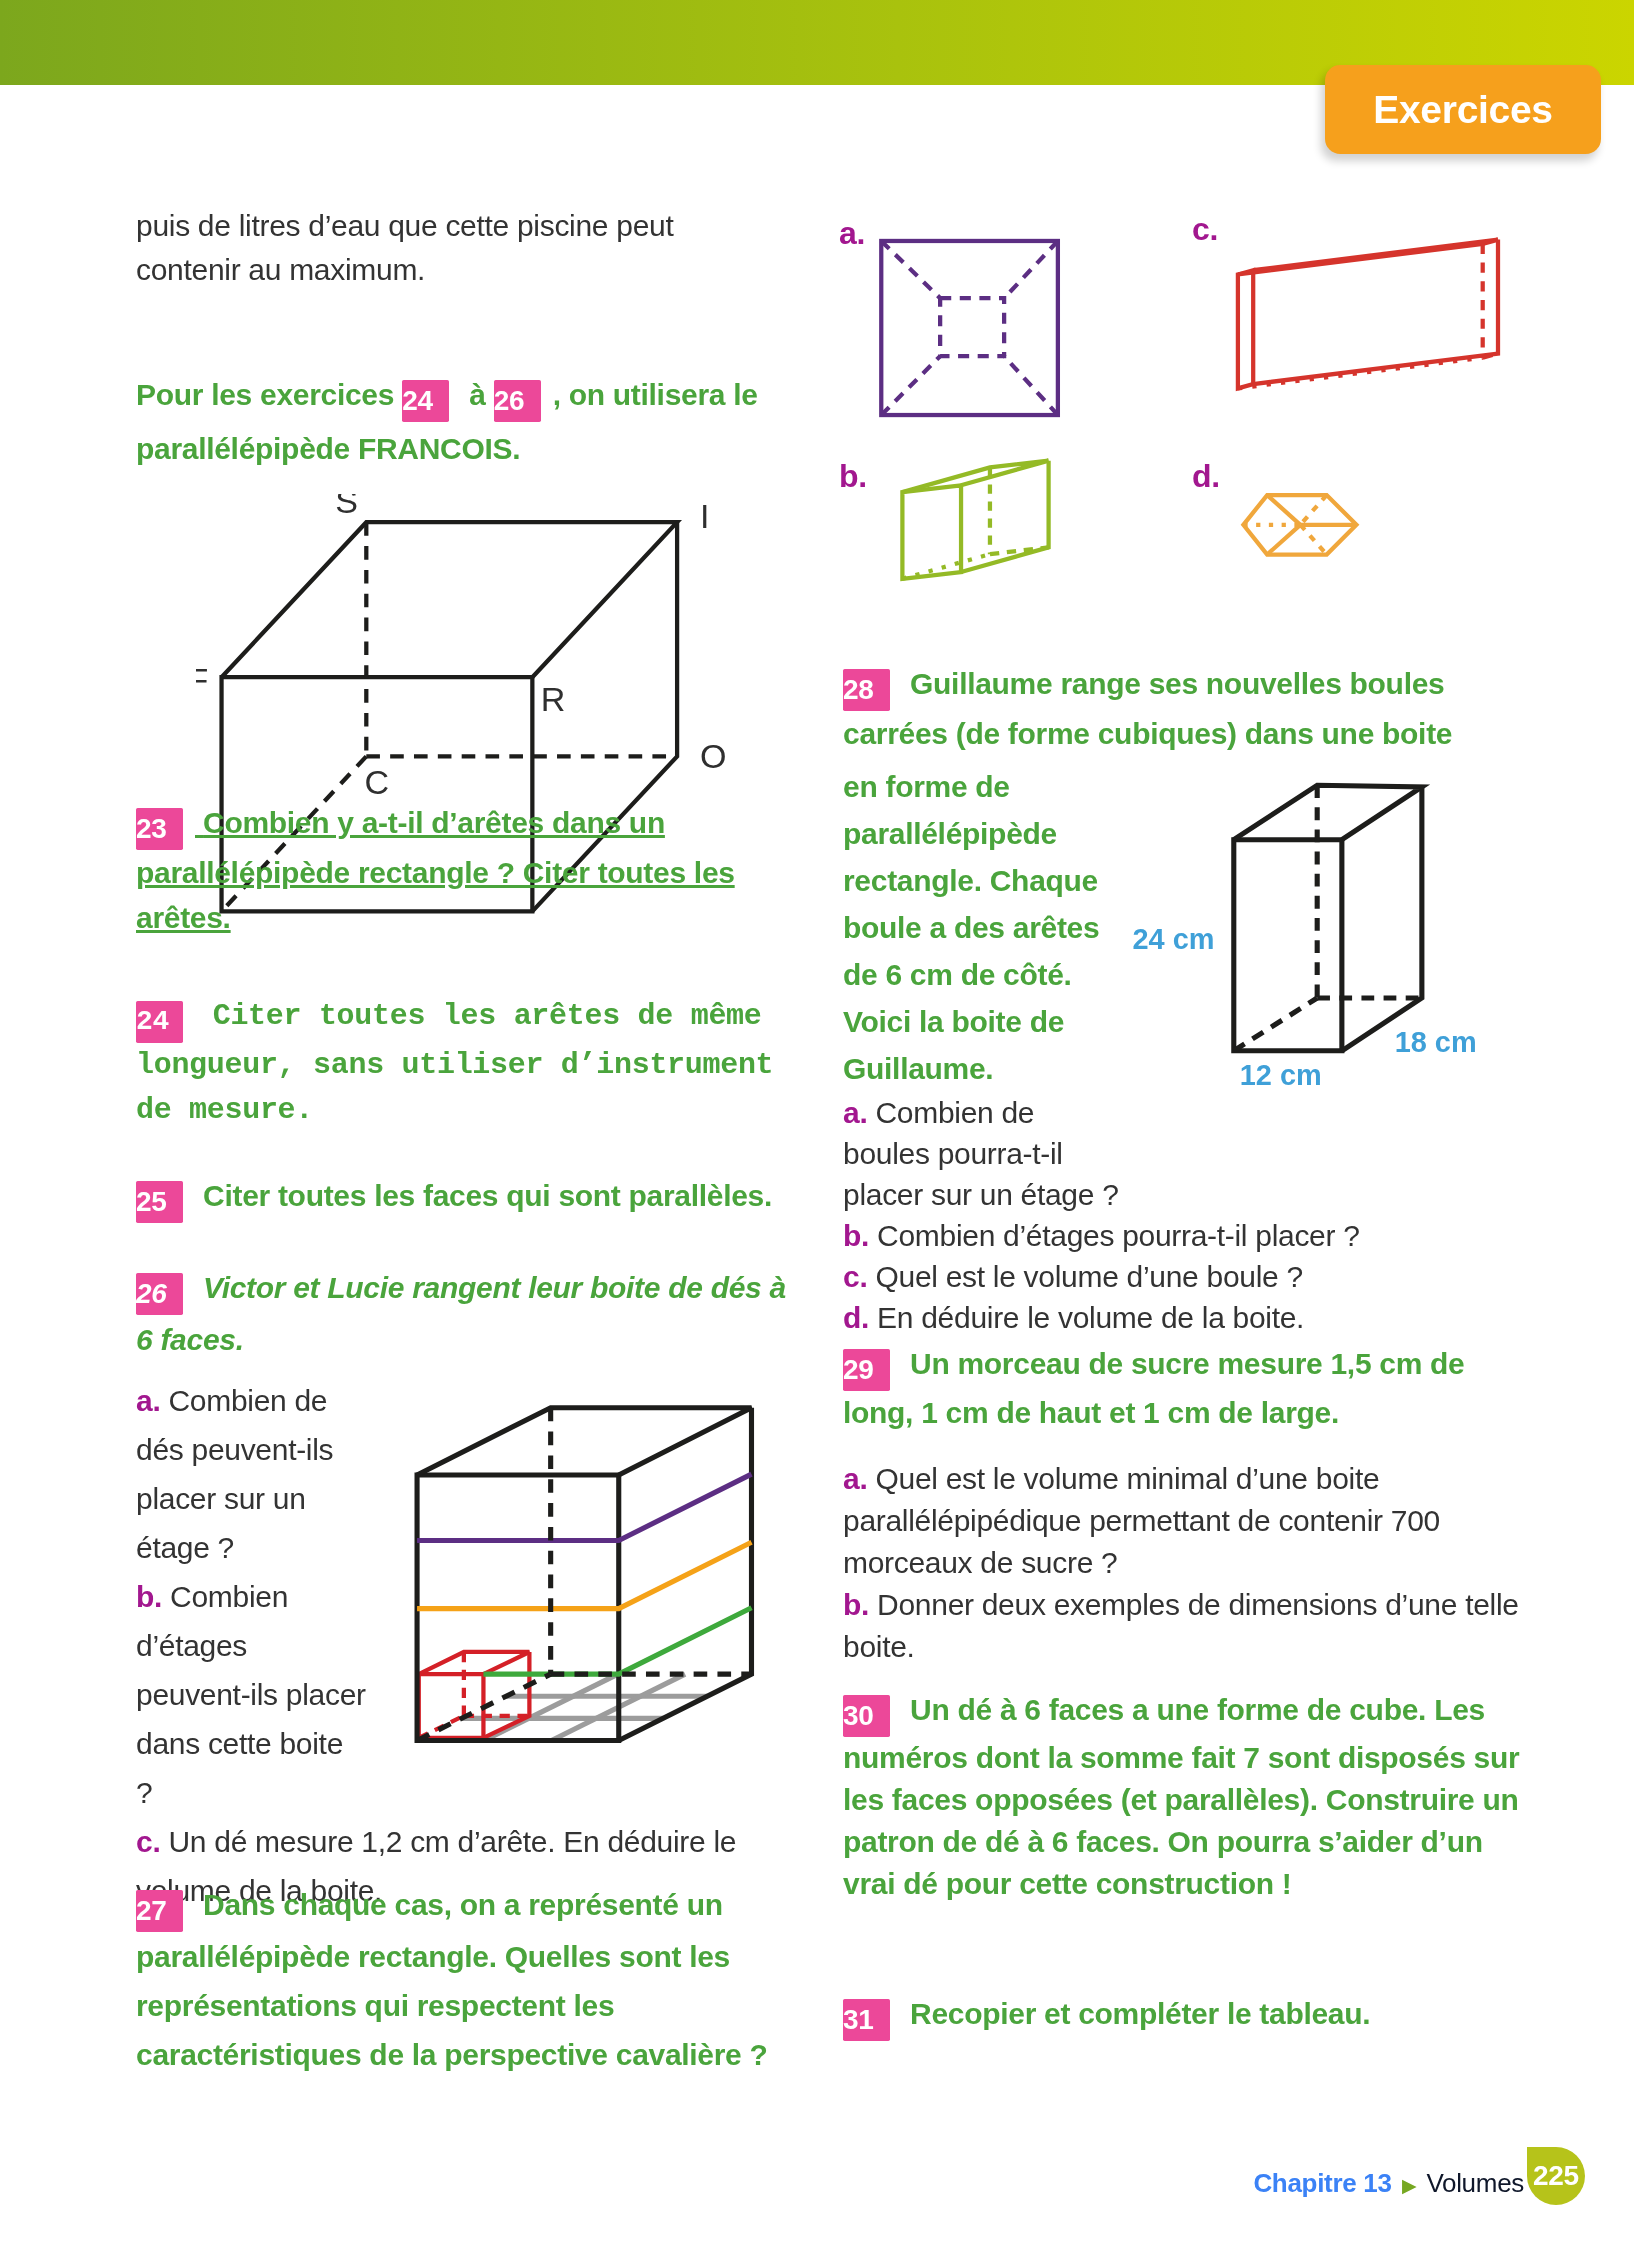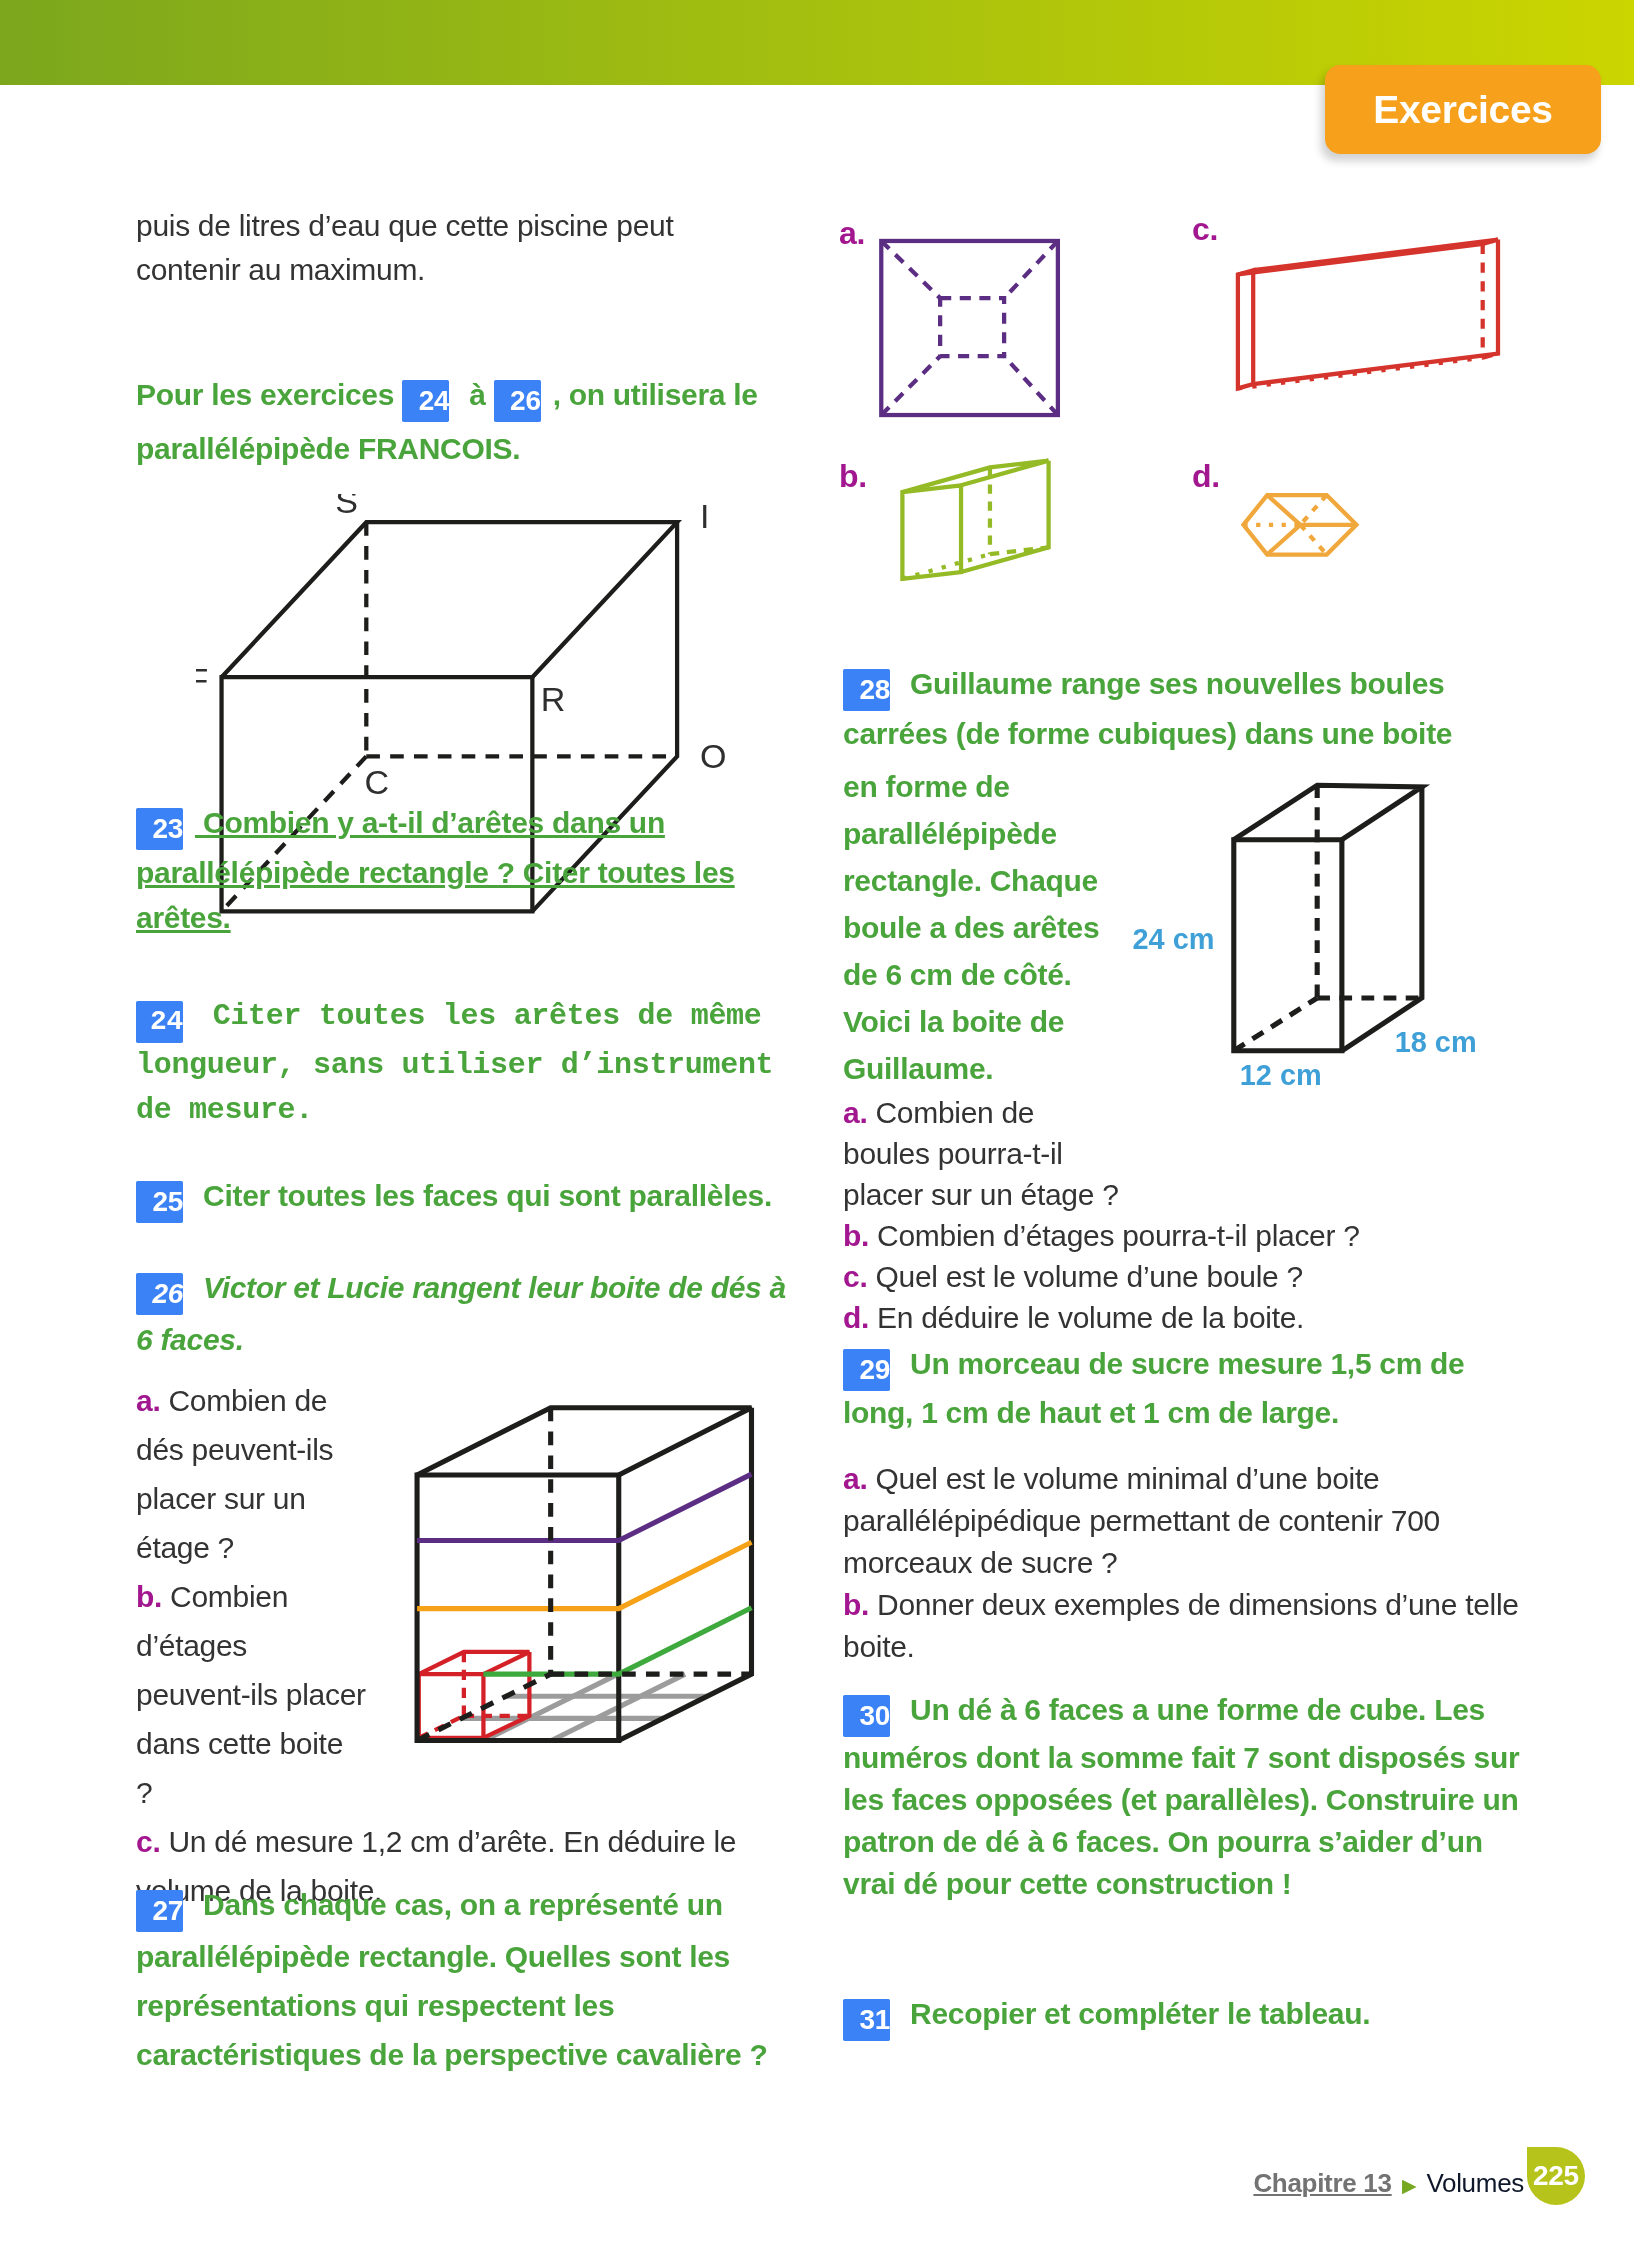--- a/index.html
+++ b/index.html
@@ -7,35 +7,35 @@
         font-family:"Liberation Sans","DejaVu Sans",sans-serif;letter-spacing:-0.3px;}
   .abs{position:absolute;}
   
   #band{left:0;top:0;width:1635px;height:85px;background:linear-gradient(90deg,#7ca71d 0%,#a9c20d 55%,#cbd500 100%);}
   #tab{left:1325px;top:65px;width:276px;height:89px;background:#f6a01c;border-radius:15.3px;
        display:flex;align-items:center;justify-content:center;color:#fff;font-size:39px;font-weight:bold;
        box-shadow:-3.4px 6.8px 8.5px rgba(0,0,0,0.18);}
   
   .dark{color:#333333;font-size:30px;line-height:44px;}
   .green{color:#4aa43c;font-size:30px;font-weight:bold;}
-  .badge{display:inline-block;background:#3b82f6;color:#fff;font-weight:bold;font-size:28px;
-         line-height:42px;min-width:47px;text-align:right;border-radius:1.7px;margin-right:12px;
+  .badge{display:inline-block;background:#ec4899;color:#fff;font-weight:bold;font-size:28px;
+         line-height:42px;min-width:47px;text-align:left;border-radius:1.7px;margin-right:12px;
          vertical-align:-5.1px;}
   .letter{color:#a2178f;font-weight:bold;}
   .blue{fill:#3fa0d8;font-size:34px;font-weight:bold;letter-spacing:0;}
   .fig-label{color:#a2178f;font-size:32px;font-weight:bold;}
   .item{margin:0;}
   p{margin:0;}
   .floatfig{float:right;position:relative;}
   svg{display:block;}
   svg text{font-family:"Liberation Sans","DejaVu Sans",sans-serif;}
   .vlabel{fill:#2f2f2f;font-size:40px;}
   
   #footer{left:979px;top:2168px;width:545px;display:flex;justify-content:flex-end;align-items:baseline;gap:10.2px;}
-  #footer .chap{color:#737373;font-size:26px;font-weight:bold;text-decoration:underline;}
+  #footer .chap{color:#3b82f6;font-size:26px;font-weight:bold;}
   #footer .arr{color:#76a821;font-size:19px;}
   #footer .sec{color:#0f172a;font-size:26px;}
   #pagenum{left:1527px;top:2147px;width:58px;height:58px;background:#b6c31a;color:#fff;
            font-size:28px;font-weight:bold;border-radius:0 50% 50% 50%;
            display:flex;align-items:center;justify-content:center;}
 </style>
 </head>
 <body>
 
 <div id="page">

